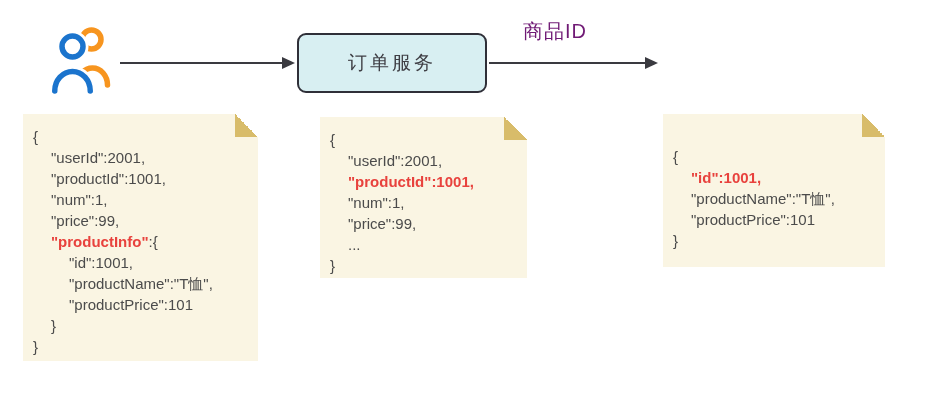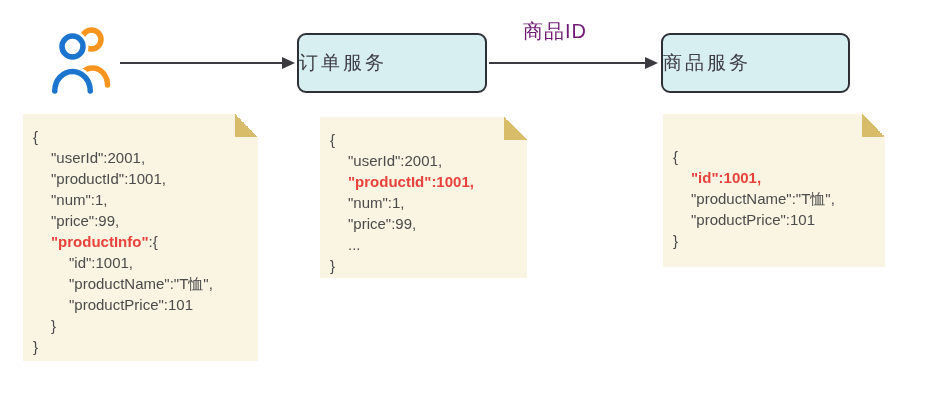--- a/index.html
+++ b/index.html
@@ -3,21 +3,21 @@
 <meta charset="utf-8">
 <style>
   html,body{margin:0;padding:0;background:#ffffff;}
   .canvas{
     position:relative;width:944px;height:410px;background:#ffffff;overflow:hidden;
     font-family:"Liberation Sans", sans-serif;
   }
   
   .node{
     position:absolute;height:60px;background:#d8eff2;border:2px solid #2f2f38;
-    border-radius:9px;display:flex;align-items:center;justify-content:flex-start;
+    border-radius:9px;display:flex;align-items:center;justify-content:center;
     box-sizing:border-box;
   }
   .node-label{font-size:19px;color:#3e3e44;letter-spacing:3px;}
   
   .arrow-line{position:absolute;height:2px;background:#3a3a40;}
   .arrow-head{
     position:absolute;width:0;height:0;
     border-top:6px solid transparent;border-bottom:6px solid transparent;
     border-left:13px solid #3a3a40;
   }
@@ -66,23 +66,20 @@
   <div class="arrow-head" style="left:282px;top:57px;"></div>
 
   <div class="node" style="left:297px;top:33px;width:190px;">
     <span class="node-label">订单服务</span>
   </div>
 
   <div class="arrow-label" style="left:505px;top:18px;width:100px;">商品ID</div>
   <div class="arrow-line" style="left:489px;top:62px;width:157px;"></div>
   <div class="arrow-head" style="left:645px;top:57px;"></div>
 
-  <div class="node" style="left:661px;top:33px;width:189px;">
-    <span class="node-label">商品服务</span>
-  </div>
 
   <div class="note" style="left:23px;top:114px;width:235px;height:247px;">
     <div class="fold"></div>
     <div class="code">
         <div class="code-line" style="padding-left: 10px;"><span>{</span></div>
         <div class="code-line" style="padding-left: 28px;"><span>"userId":2001,</span></div>
         <div class="code-line" style="padding-left: 28px;"><span>"productId":1001,</span></div>
         <div class="code-line" style="padding-left: 28px;"><span>"num":1,</span></div>
         <div class="code-line" style="padding-left: 28px;"><span>"price":99,</span></div>
         <div class="code-line" style="padding-left: 28px;"><span class="red">"productInfo"</span><span>:{</span></div>

